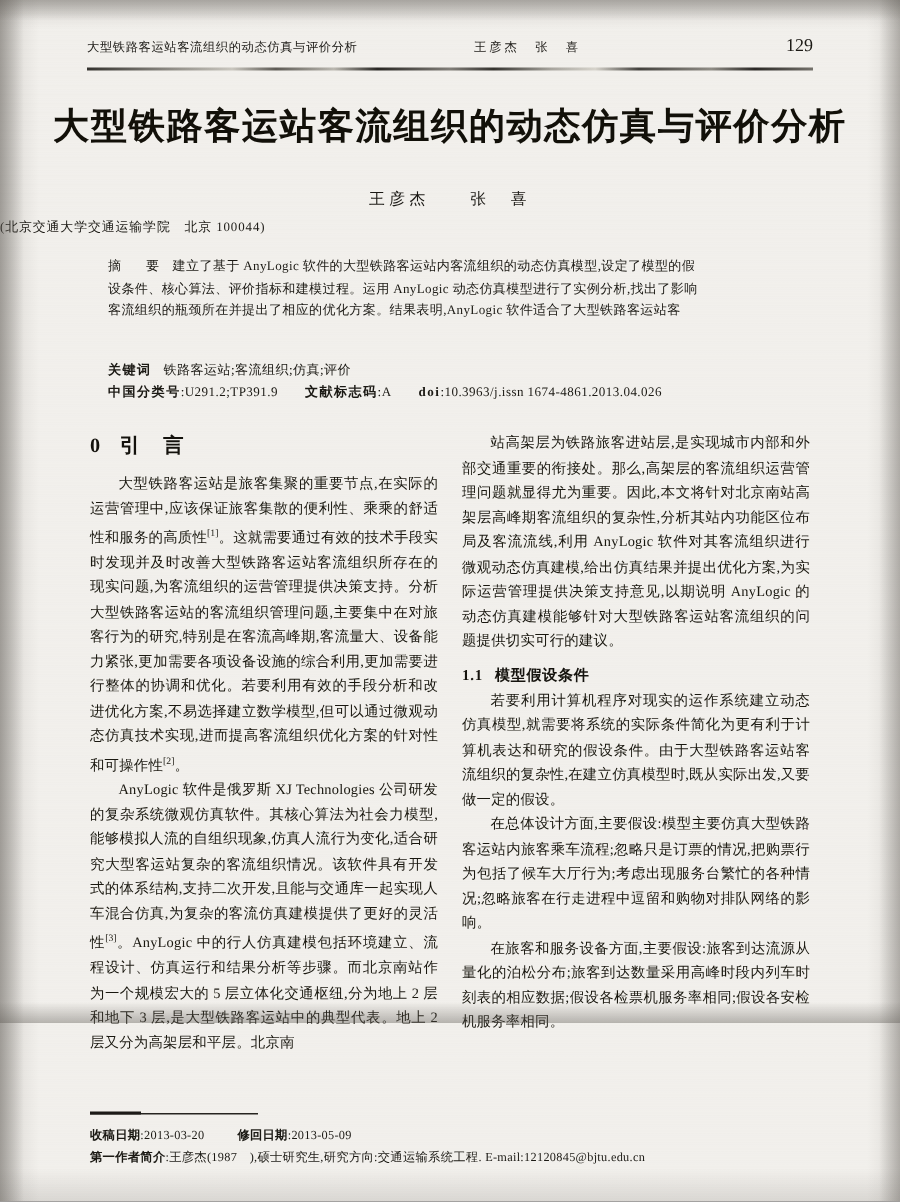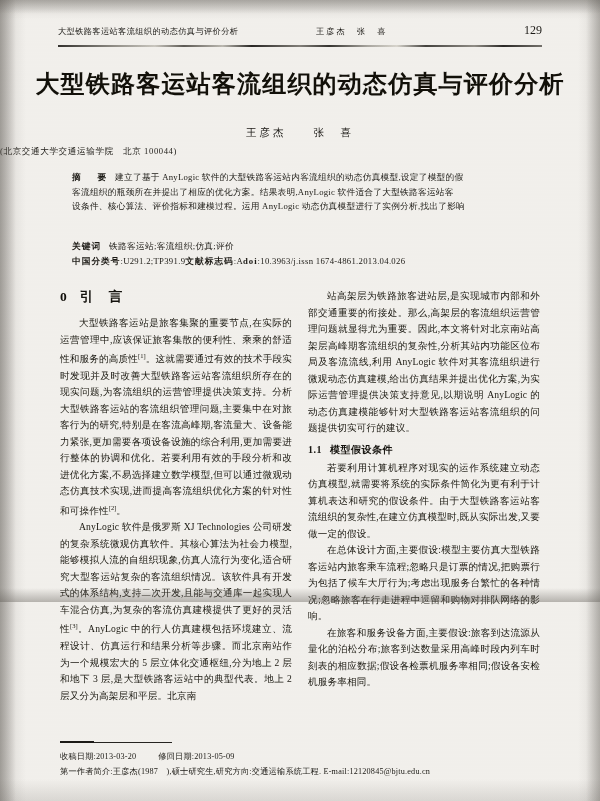--- a/index.html
+++ b/index.html
@@ -24,21 +24,21 @@
       linear-gradient(to right, rgba(120,115,110,0.22) 0px, rgba(255,255,255,0) 26px),
       linear-gradient(to left, rgba(120,115,110,0.18) 0px, rgba(255,255,255,0) 22px),
       linear-gradient(to bottom, rgba(120,115,110,0.18) 0px, rgba(255,255,255,0) 20px),
       linear-gradient(to top, rgba(120,115,110,0.20) 0px, rgba(255,255,255,0) 22px);
     color: #16140f;
   }
   .paper-inner {
     position: absolute;
     left: 0; top: 0;
     width: 600px;
-    height: 602px;
+    height: 682px;
   }
 
   
   .runhead {
     position: absolute;
     left: 58px;
     top: 26px;
     width: 484px;
     height: 16px;
   }
@@ -124,21 +124,21 @@
     width: 460px;
   }
   .abs-line {
     font-size: 8.7px;
     line-height: 14.6px;
     letter-spacing: 0.25px;
     color: #1b1914;
     white-space: nowrap;
   }
   .abs-label {
-    font-weight: bold;
+    font-weight: normal;
     letter-spacing: 4px;
     margin-right: 5px;
     margin-top: 32px;
   }
   .kw-block {
     position: absolute;
     left: 72px;
     top: 239px;
     width: 460px;
   }
@@ -147,21 +147,21 @@
     line-height: 15px;
     letter-spacing: 0.3px;
     color: #1b1914;
     white-space: nowrap;
   }
   .kw-label, .clc-label, .doc-label, .doi-label {
     font-weight: bold;
     letter-spacing: 1px;
   }
   .kw-label { margin-right: 8px; }
-  .clc-line .seg { }
+  .clc-line .seg { margin-right: 18px; }
   .clc-line .seg.doi { margin-right: 0; }
 
   
   .col {
     position: absolute;
     top: 288px;
     width: 232px;
   }
   .col-left  { left: 60px; }
   .col-right { left: 308px; }
@@ -226,21 +226,21 @@
     top: 750px;
     width: 484px;
   }
   .foot-line {
     font-size: 8.2px;
     line-height: 14.5px;
     letter-spacing: 0.2px;
     color: #1b1914;
     white-space: nowrap;
   }
-  .foot-line b { font-weight: normal; }
+  .foot-line b { font-weight: bold; }
   .foot-line .gap { display: inline-block; width: 22px; }
 
   
   .noise {
     position: absolute;
     left: 0; top: 0;
     width: 600px; height: 801px;
     pointer-events: none;
     opacity: 0.20;
     background-image:
@@ -289,22 +289,22 @@
     <div class="runhead-rule"></div>
 
     <div class="title">大型铁路客运站客流组织的动态仿真与评价分析</div>
     <div class="authors">王彦杰　　张　喜</div>
     <div class="affiliation">(北京交通大学交通运输学院　北京 100044)</div>
 
     <div class="abs-block">
       <div class="abs-line">
         <span class="abs-label">摘　要</span><span>建立了基于 AnyLogic 软件的大型铁路客运站内客流组织的动态仿真模型,设定了模型的假</span>
       </div>
+      <div class="abs-line">设条件、核心算法、评价指标和建模过程。运用 AnyLogic 动态仿真模型进行了实例分析,找出了影响</div>
       <div class="abs-line">客流组织的瓶颈所在并提出了相应的优化方案。结果表明,AnyLogic 软件适合了大型铁路客运站客</div>
-      <div class="abs-line">设条件、核心算法、评价指标和建模过程。运用 AnyLogic 动态仿真模型进行了实例分析,找出了影响</div>
     </div>
 
     <div class="kw-block">
       <div class="kw-line">
         <span class="kw-label">关键词</span><span>铁路客运站;客流组织;仿真;评价</span>
       </div>
       <div class="kw-line clc-line">
         <span class="seg"><span class="clc-label">中国分类号</span><span>:U291.2;TP391.9</span></span><span class="seg"><span class="doc-label">文献标志码</span><span>:A</span></span><span class="seg doi"><span class="doi-label">doi</span><span>:10.3963/j.issn 1674-4861.2013.04.026</span></span>
       </div>
     </div>

